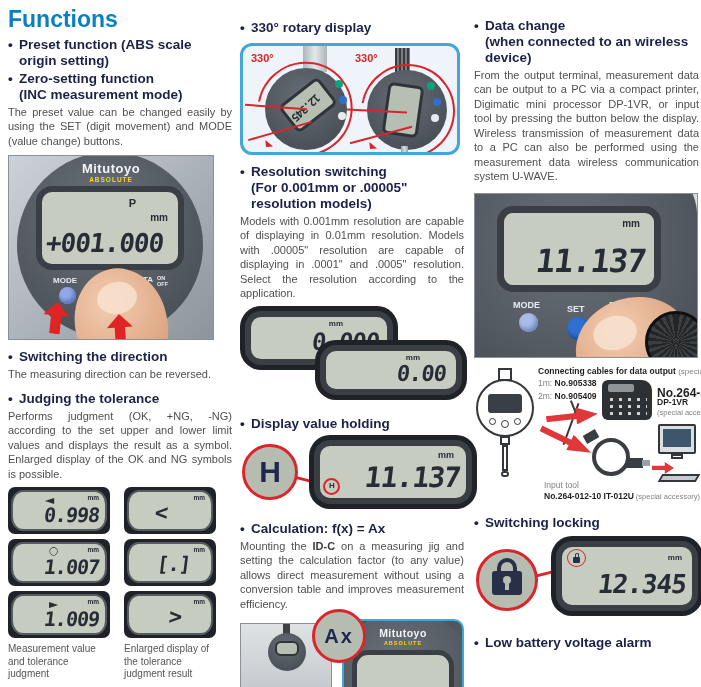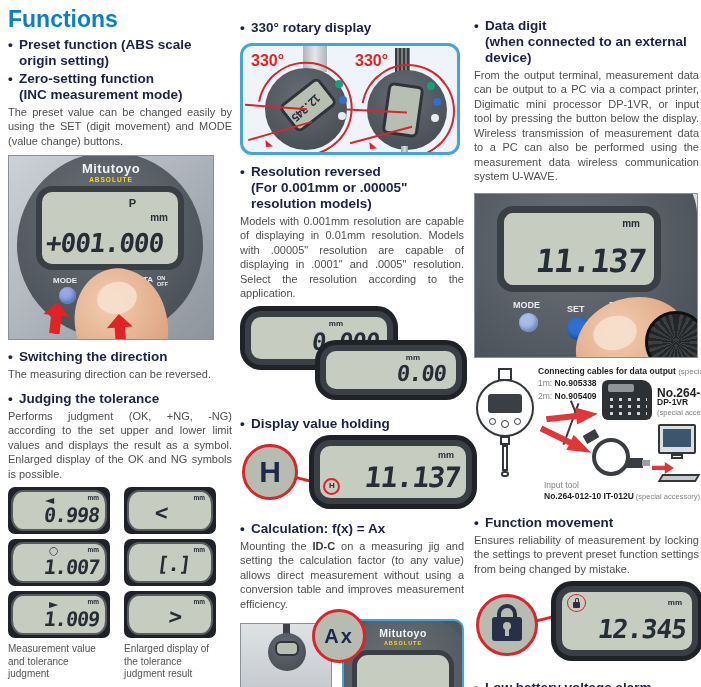--- a/index.html
+++ b/index.html
@@ -27,21 +27,21 @@
 .btnlbl{position:absolute;color:#e8ebef;font-weight:bold}
 .btncirc{position:absolute;border-radius:50%}
 .finger{position:absolute;border-radius:50% 50% 46% 46%;background:radial-gradient(circle at 42% 30%,#f3cdb2,#dda581 70%,#c98f6d)}
 .nail{position:absolute;border-radius:50%;background:#f6e0cd;opacity:.9}
 .red-arrow-up{position:absolute;background:#e02323;clip-path:polygon(50% 0,100% 42%,70% 42%,70% 100%,30% 100%,30% 42%,0 42%)}
 .red-arrow-right{position:absolute;background:#e03838;clip-path:polygon(0 32%,58% 32%,58% 0,100% 50%,58% 100%,58% 68%,0 68%)}
 .redline{position:absolute;background:#d9252b}
 .magnify{position:absolute;border:3.5px solid #d9252b;border-radius:50%;background:#b6bcaf;display:flex;align-items:center;justify-content:center;font-weight:bold;color:#1e2750;z-index:6}
 
 .rotarybox{position:absolute;border:3px solid #45a5d9;border-radius:12px;background:#eef4f9;overflow:hidden}
-.deg{position:absolute;color:#e02323;font-weight:bold;font-size:16px;z-index:5}
+.deg{position:absolute;color:#e02323;font-weight:bold;font-size:11px;z-index:5}
 .ringhead{position:absolute;width:0;height:0;border:5px solid transparent;border-top-color:#d9252b}
 .minigauge{position:absolute;border-radius:50%;background:radial-gradient(circle at 45% 35%,#676d75,#4a5058 75%)}
 .minilcd{position:absolute;background:#b7bfb2;border:3px solid #2f343a;border-radius:6px}
 .dot{position:absolute;border-radius:50%}
 
 .tilegrid{display:grid;grid-template-columns:102px 92px;column-gap:14px;row-gap:5px;margin-top:6px}
 .tile{position:relative;height:47px;background:#1f2329;border-radius:7px;padding:3px}
 .tile .tin{position:absolute;left:3px;top:3px;right:3px;bottom:3px;background:#c6ccbf;border-radius:12px/14px;border:2px solid #565b60}
 .tsym{position:absolute;font-family:"DejaVu Sans",sans-serif;font-weight:bold;color:#262d36}
 
@@ -181,21 +181,21 @@
       <div class="dot" style="left:188px;top:68px;width:8px;height:8px;background:#e7eaee"></div>
       <div style="position:absolute;left:158px;top:100px;width:7px;height:14px;background:linear-gradient(90deg,#9aa0a6,#d8dcdf,#9aa0a6)"></div>
       <div class="redring" style="left:118px;top:18px;width:94px;height:94px;border-width:2.5px;border-left-color:transparent;transform:rotate(-35deg)"></div>
       <div class="ringhead" style="left:122px;top:98px;transform:rotate(40deg)"></div>
       <div class="redline" style="left:104px;top:64px;width:60px;height:2px;transform:rotate(3deg)"></div>
       <div class="redline" style="left:106px;top:88px;width:64px;height:2px;transform:rotate(-15deg)"></div>
       <div class="deg" style="left:112px;top:6px">330°</div>
     </div>
 
     <div class="bh">
-      <span>Resolution reversed</span>
+      <span>Resolution switching</span>
       <span class="sub">(For 0.001mm or .00005" resolution models)</span>
     </div>
     <div class="bodytxt">Models with 0.001mm resolution are capable of displaying in 0.01mm resolution. Models with .00005" resolution are capable of displaying in .0001" and .0005" resolution. Select the resolution according to the application.</div>
 
     <div style="position:relative;height:96px;margin-top:10px">
       <div class="lcd shadowed" style="left:5px;top:0;width:148px;height:54px">
         <span class="unit" style="right:44px;top:2px;font-size:8px">mm</span>
         <span class="digits" style="right:8px;bottom:3px;font-size:24px">0.000</span>
       </div>
       <div class="lcd shadowed" style="left:80px;top:34px;width:142px;height:50px">
@@ -245,22 +245,22 @@
           
           
         </div>
 
       </div>
     </div>
   </div>
 
   <div class="col" style="left:474px;top:18px;width:225px">
     <div class="bh" style="margin-top:0">
-      <span>Data digit</span>
-      <span class="sub">(when connected to an external device)</span>
+      <span>Data change</span>
+      <span class="sub">(when connected to an wireless device)</span>
     </div>
     <div class="bodytxt">From the output terminal, measurement data can be output to a PC via a compact printer, Digimatic mini processor DP-1VR, or input tool by pressing the button below the display. Wireless transmission of measurement data to a PC can also be performed using the measurement data wireless communication system U-WAVE.</div>
 
     <div class="photo" style="position:relative;margin-top:9px;width:224px;height:165px;background:linear-gradient(100deg,#b9bec5,#8f959d 60%,#c9ced4)">
       <div style="position:absolute;right:0;top:0;width:30px;height:100%;background:linear-gradient(90deg,#aab0b5,#dde1e4)"></div>
       <div style="position:absolute;right:6px;top:58px;width:10px;height:42px;background:#1a1c1e"></div>
       <div class="gauge" style="left:-8px;top:-30px;width:230px;height:230px;border-radius:22%"></div>
       <div class="lcd" style="left:22px;top:12px;width:164px;height:86px;border-width:7px">
         <span class="unit" style="right:14px;top:5px;font-size:10px">mm</span>
         <span class="digits" style="right:8px;bottom:5px;font-size:32px">11.137</span>
@@ -315,23 +315,22 @@
       <div class="outline" style="left:184px;top:58px;width:38px;height:30px;border-radius:2px;background:#dbdfe2"></div>
       <div style="position:absolute;left:189px;top:63px;width:28px;height:18px;background:#3d566e"></div>
       <div class="outline" style="left:197px;top:88px;width:12px;height:5px"></div>
       <div class="outline" style="left:186px;top:108px;width:38px;height:8px;transform:skewX(-30deg);background:#c6cbd0"></div>
 
       <div class="smalltxt" style="left:70px;top:114px;font-size:8.5px"><span class="gray">Input tool</span></div>
       <div class="smalltxt" style="left:70px;top:125px;font-size:8.5px"><span class="bold-dark">No.264-012-10 IT-012U</span><span class="gray" style="font-size:7.5px"> (special accessory)</span></div>
     </div>
 
     <div class="bh">
-      <span>Function movement</span>
-    </div>
-    <div class="bodytxt">Ensures reliability of measurement by locking the settings to prevent preset function settings from being changed by mistake.</div>
+      <span>Switching locking</span>
+    </div>
 
     <div style="position:relative;height:82px;margin-top:10px">
       <div class="magnify" style="left:2px;top:8px;width:62px;height:62px">
         <div class="padlock" style="margin-top:8px">
           <div class="shackle"></div>
           <div class="pbody"></div>
           <div class="hole"></div>
           <div class="slot"></div>
         </div>
       </div>

